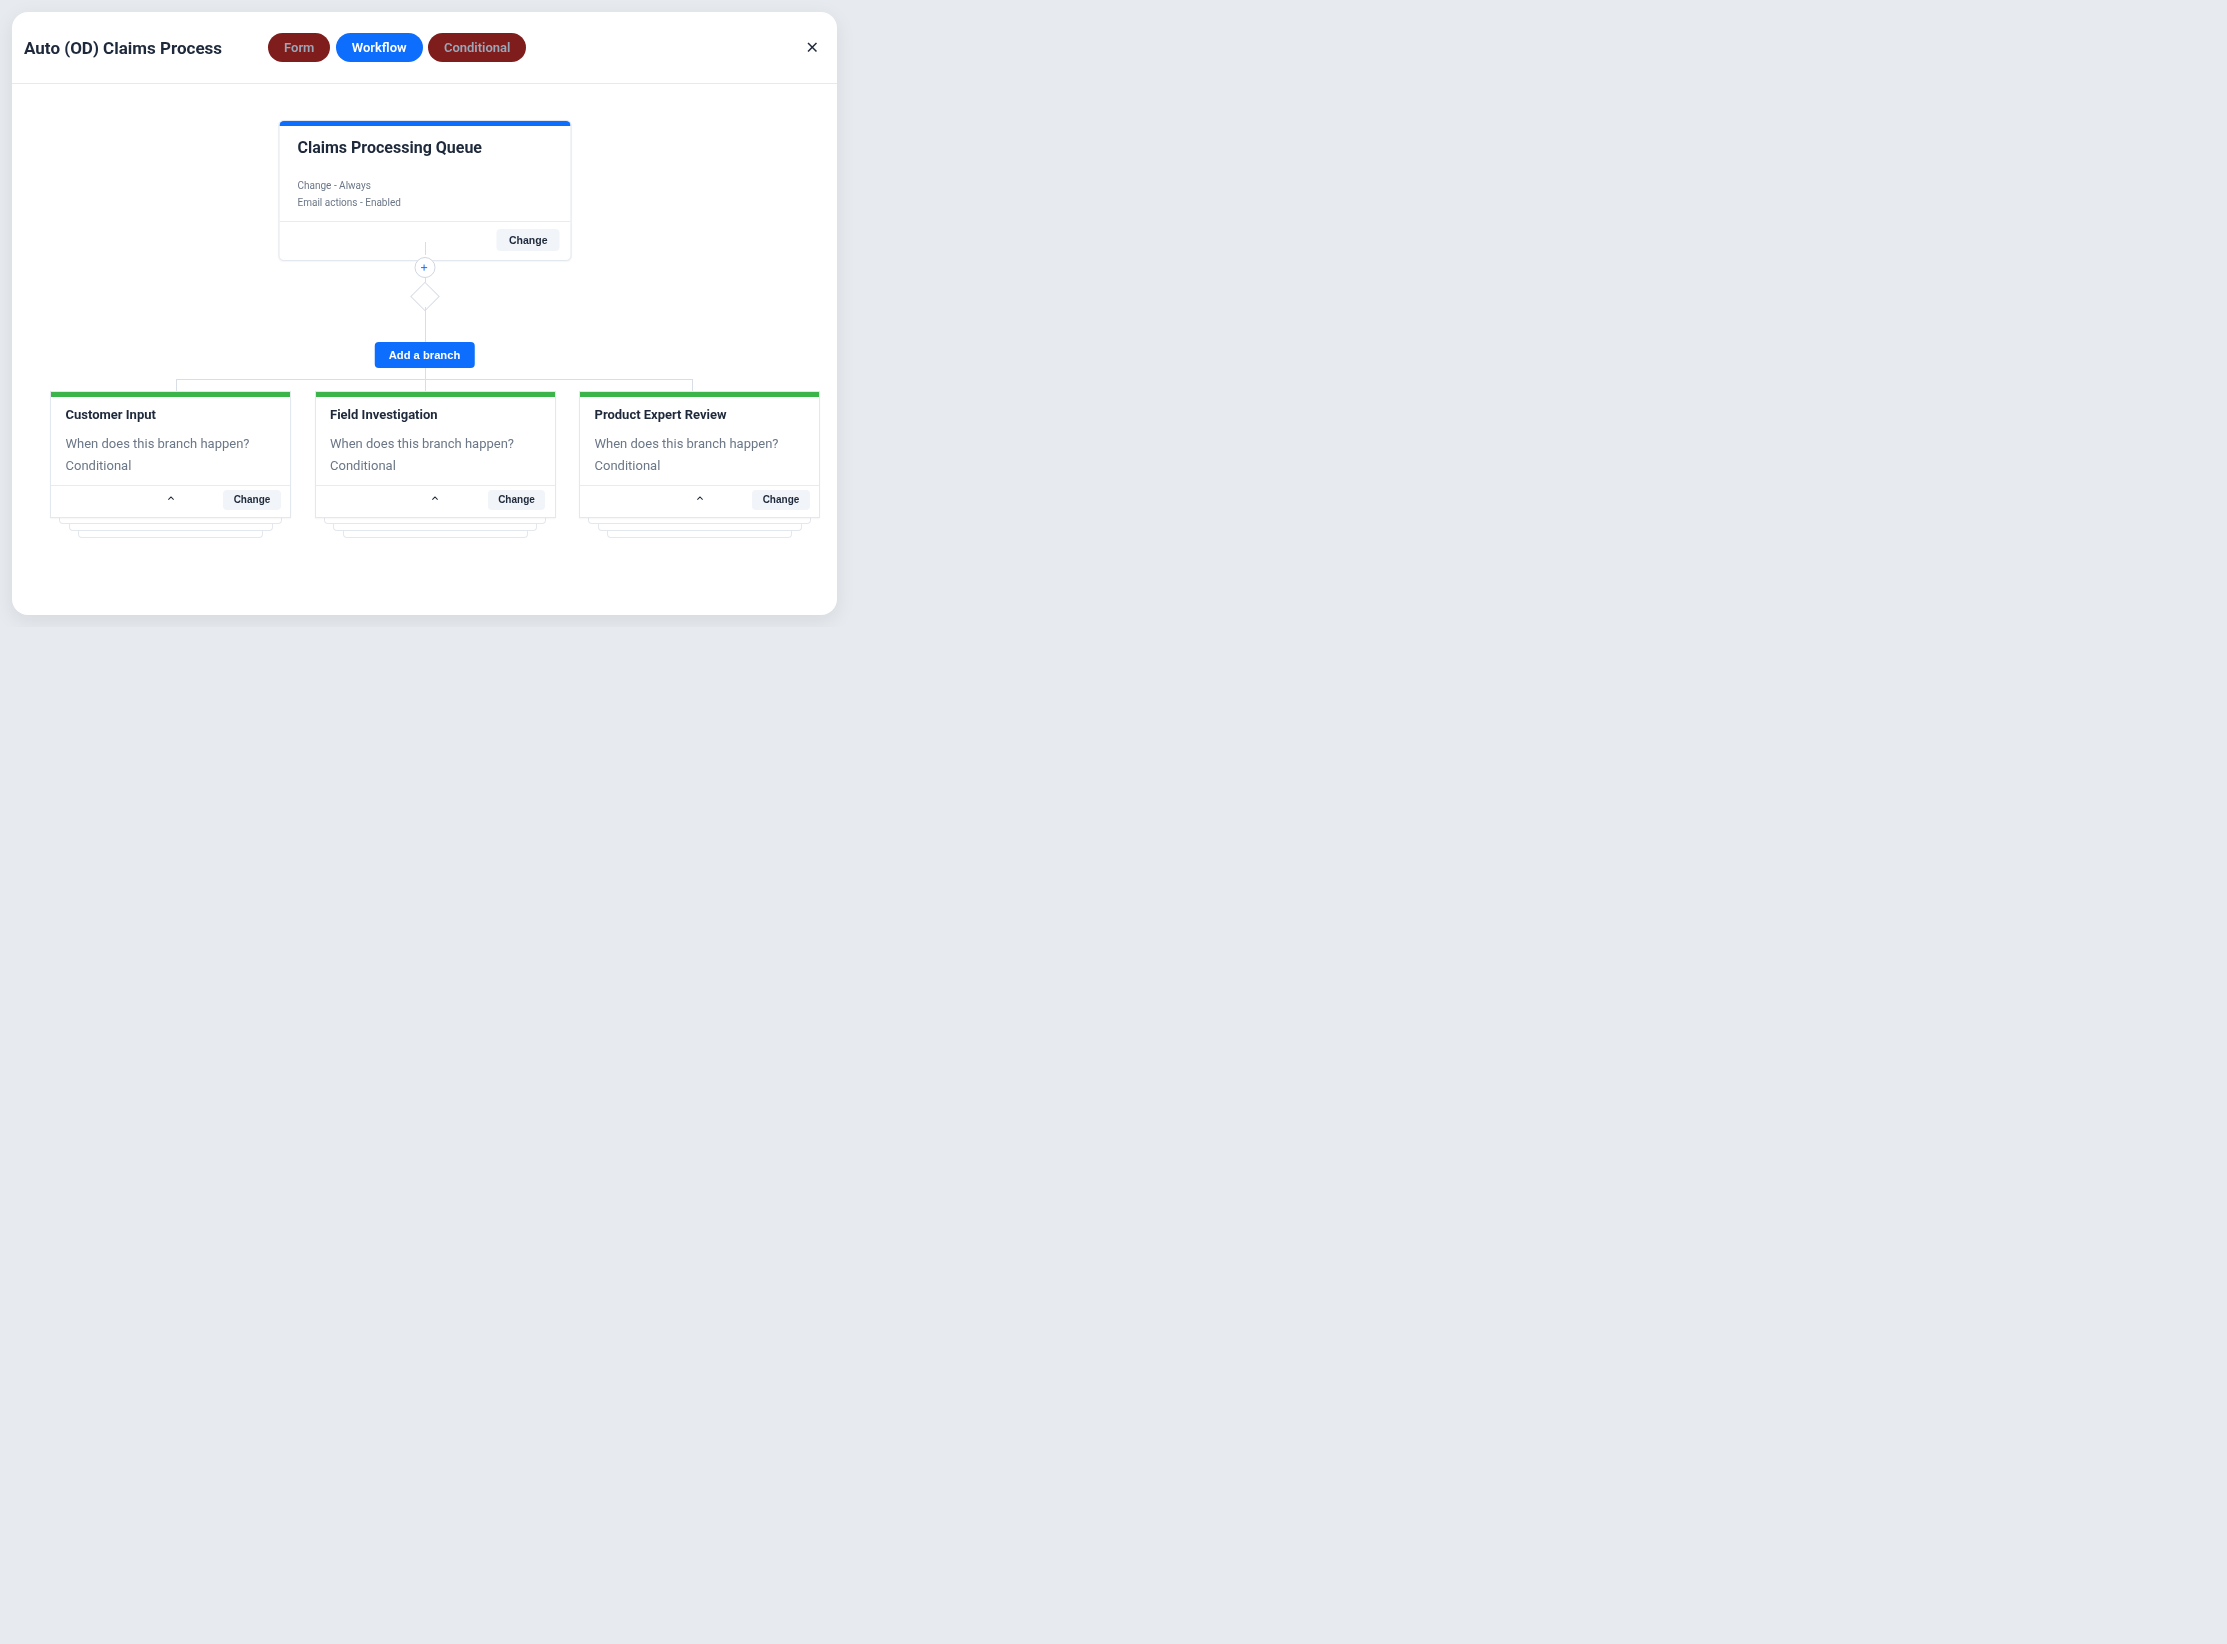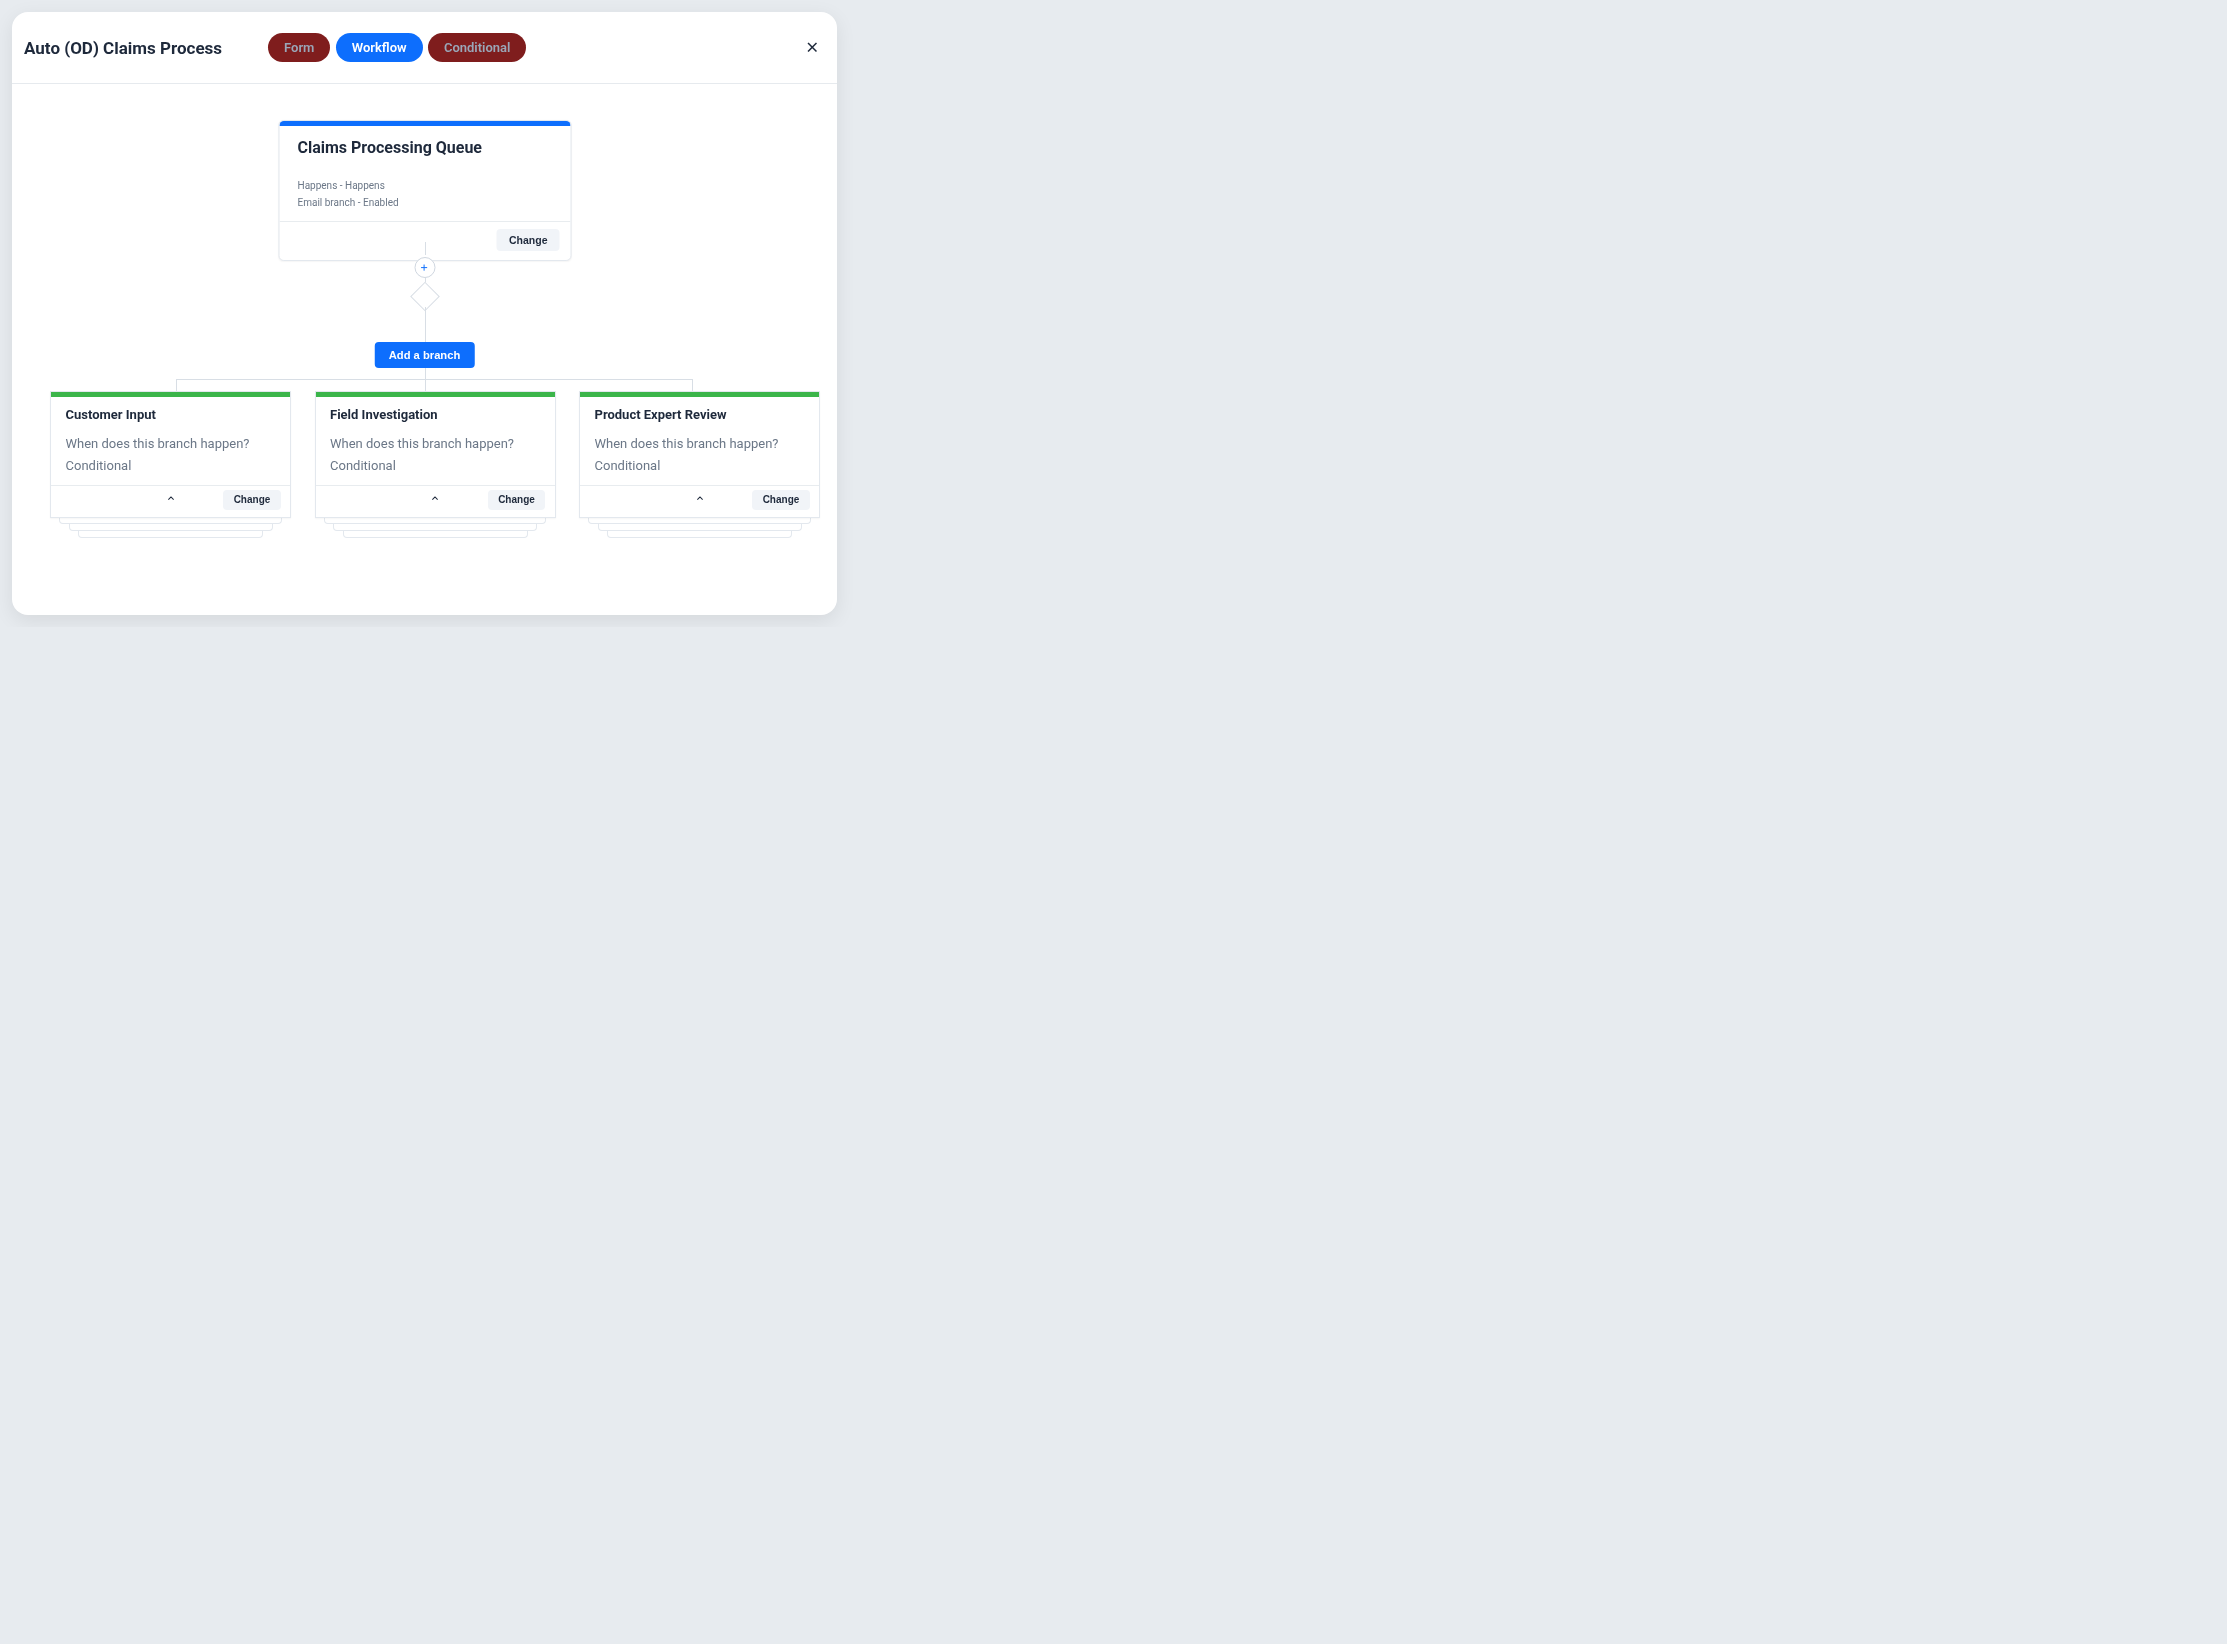--- a/index.html
+++ b/index.html
@@ -330,22 +330,22 @@
       </div>
     </div>
 
     <div class="canvas">
 
       <div class="root-card">
         <div class="accent"></div>
         <div class="body">
           <div class="title">Claims Processing Queue</div>
           <div class="meta">
-            <div>Happens - Happens</div>
-            <div>Email branch - Enabled</div>
+            <div>Change - Always</div>
+            <div>Email actions - Enabled</div>
           </div>
         </div>
         <div class="footer">
           <button class="btn-change">Change</button>
         </div>
       </div>
 
       <div class="v-line-1"></div>
       <div class="plus-circle">
         <svg viewBox="0 0 24 24" fill="none">

